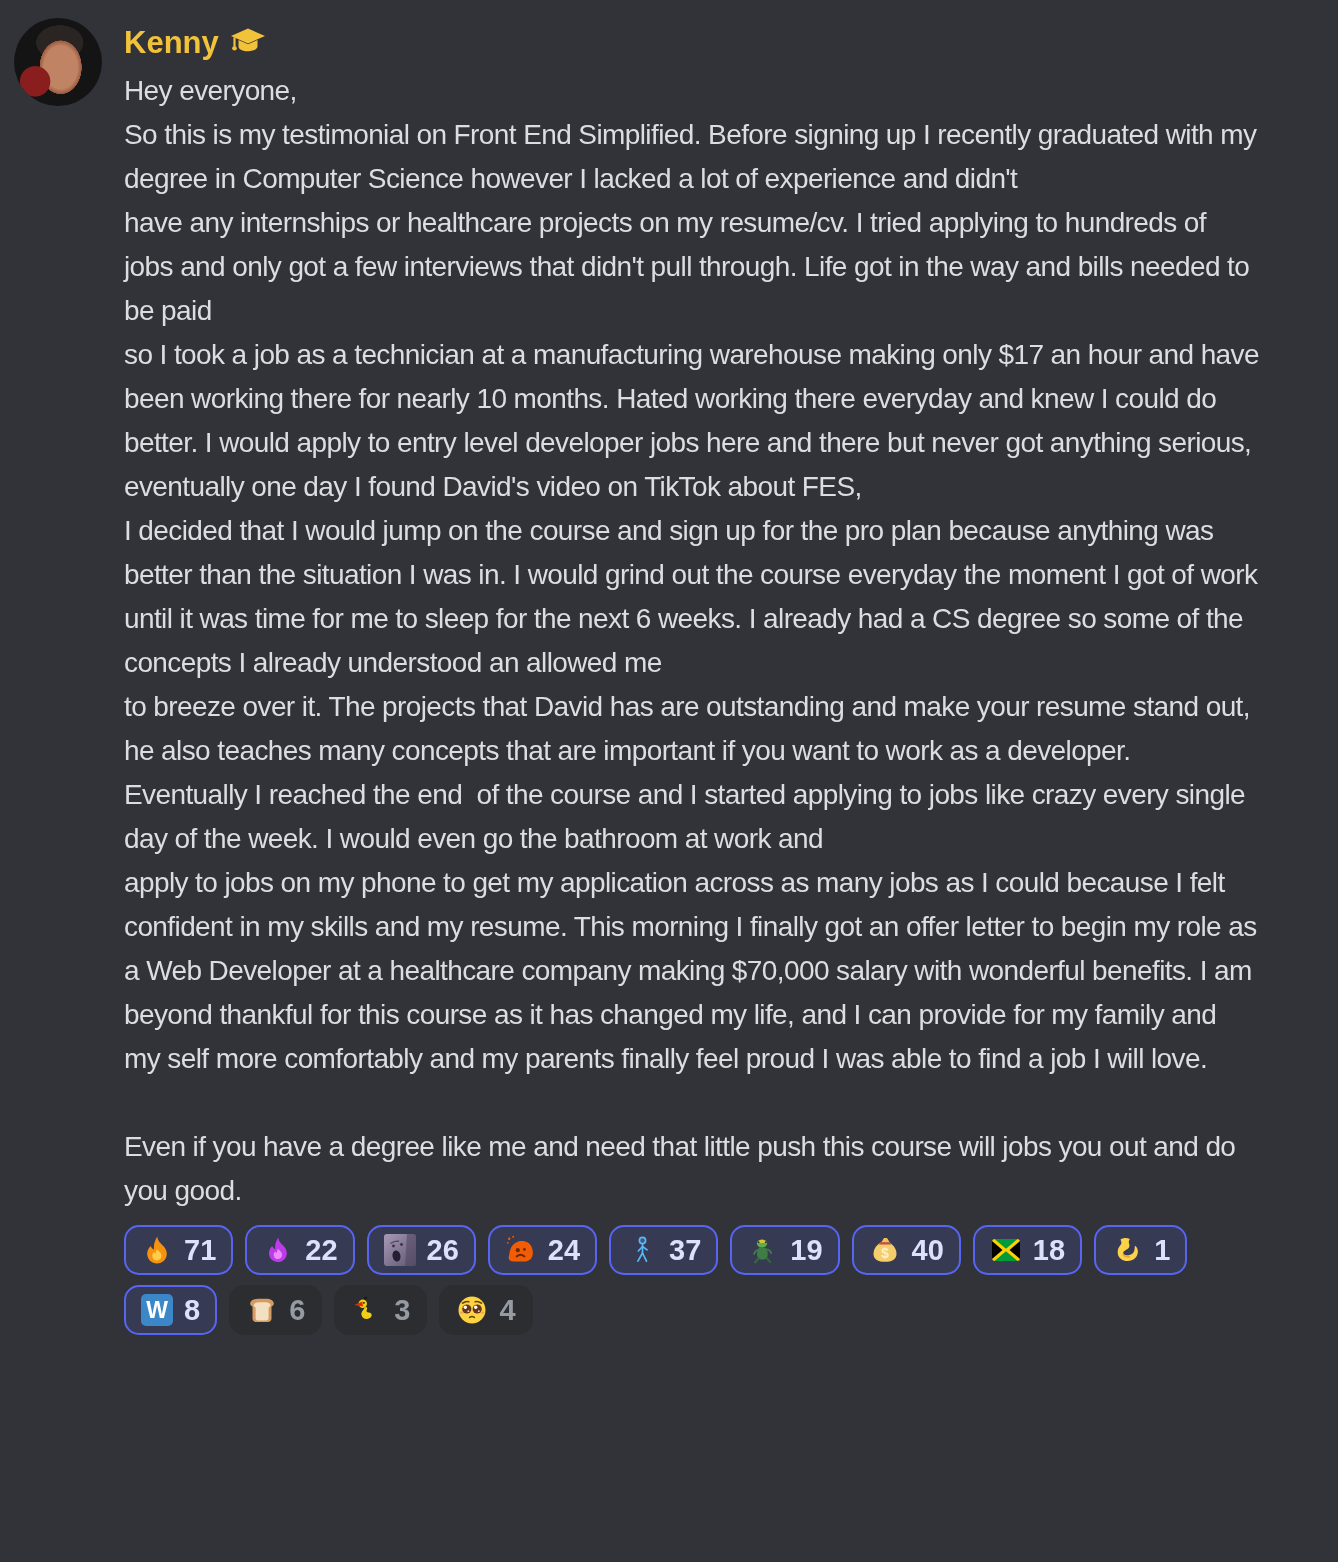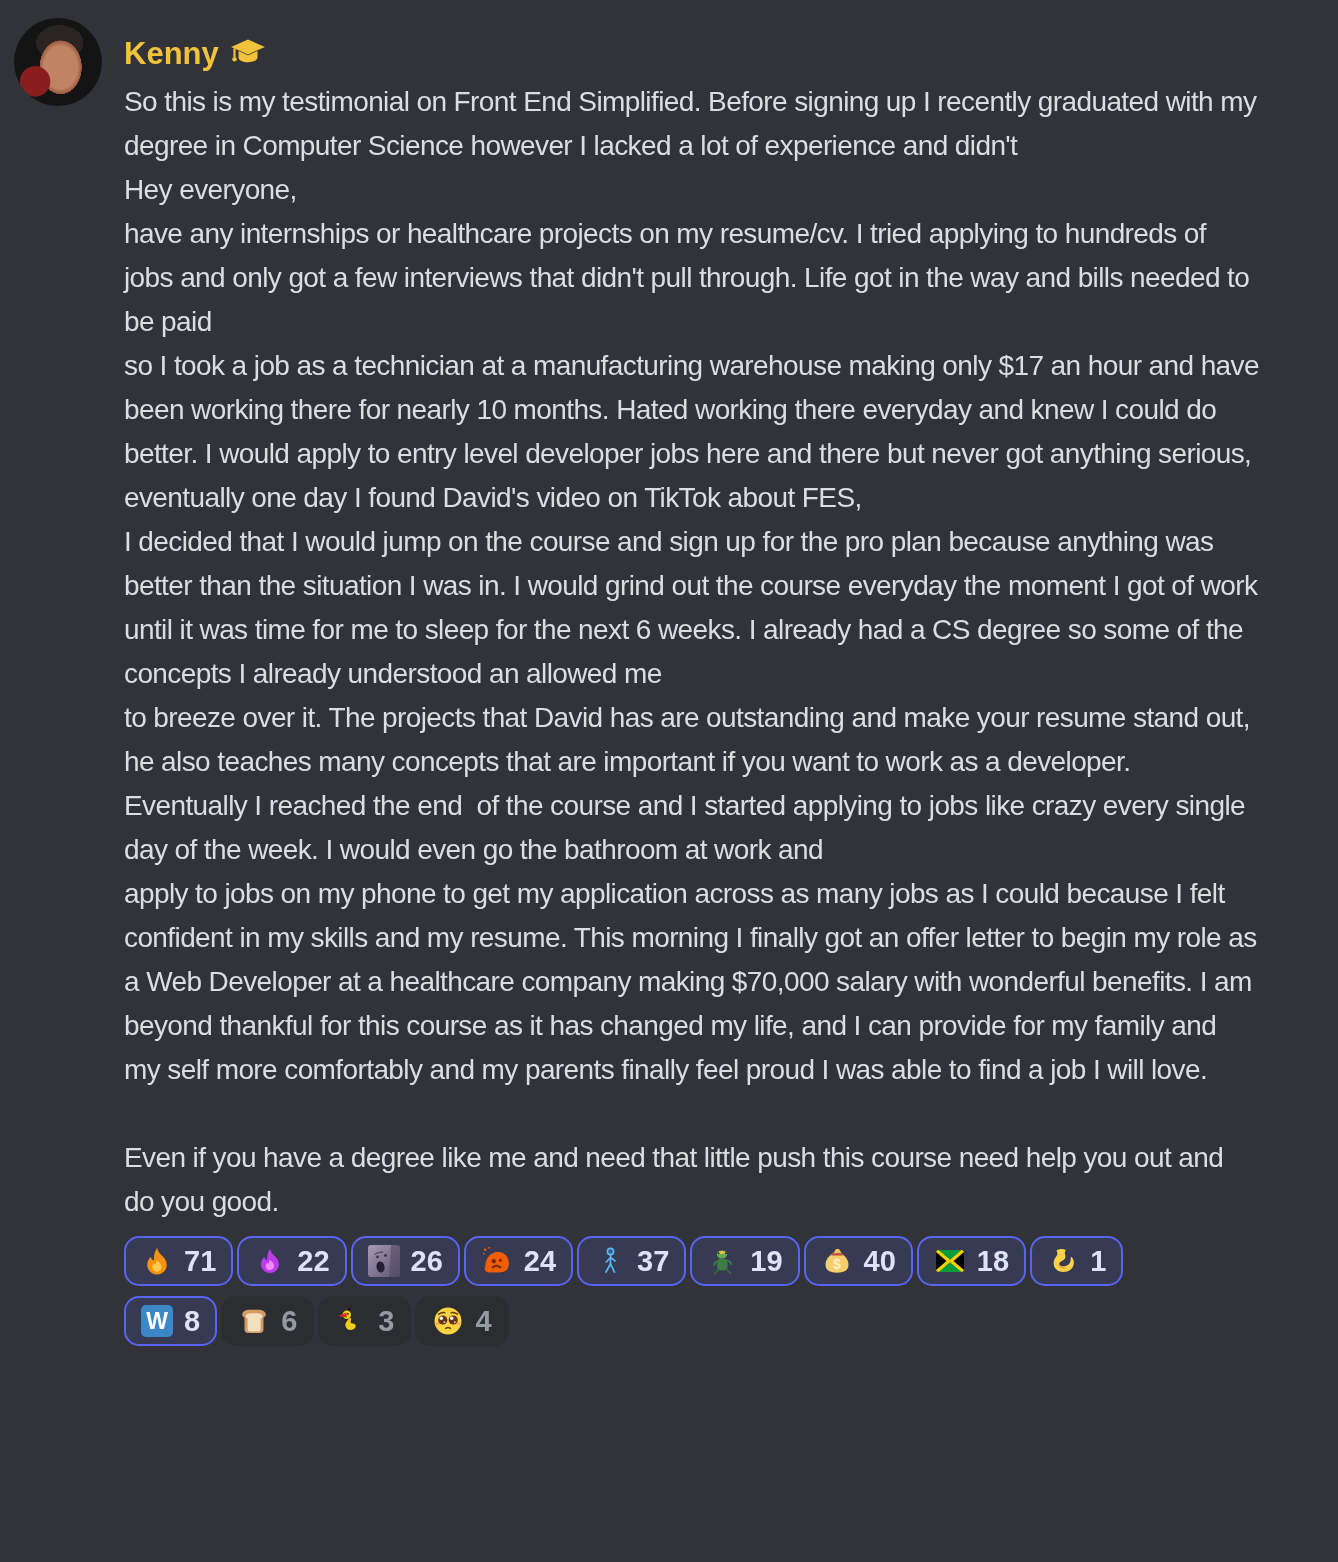--- a/index.html
+++ b/index.html
@@ -13,27 +13,27 @@
   .message{position:absolute;left:0;top:0;width:1338px;box-sizing:border-box;padding:18px 48px 0 124px;}
   .avatar{
     position:absolute;left:14px;top:18px;width:88px;height:88px;border-radius:50%;
     cursor:pointer;overflow:hidden;
     background:
       radial-gradient(circle at 24% 72%, #8a1d1d 0 16%, rgba(138,29,29,0) 17%),
       radial-gradient(ellipse 33% 42% at 53% 56%, #c08363 0 58%, #9a5a40 72%, rgba(154,90,64,0) 73%),
       radial-gradient(ellipse 38% 28% at 52% 28%, #2a2522 0 70%, rgba(42,37,34,0) 71%),
       #141415;
   }
-  .header{display:flex;align-items:center;gap:10px;height:40px;margin-top:16px;}
+  .header{display:flex;align-items:center;gap:10px;height:40px;margin-top:5px;}
   .username{font-size:31px;font-weight:700;color:#f2c23a;line-height:40px;cursor:pointer;}
   .role-icon{display:flex;align-items:center;}
   .msg-text{margin-top:6px;font-size:28px;line-height:44px;letter-spacing:-0.6px;color:#dbdee1;max-width:1135px;}
   .para{white-space:pre-wrap;min-height:44px;}
   .reactions{margin-top:12px;display:flex;flex-direction:column;gap:10px;}
-  .rrow{display:flex;gap:4px;}
+  .rrow{display:flex;gap:12px;}
   .pill{
     display:flex;align-items:center;gap:11px;height:50px;padding:0 15px;
     border-radius:15px;box-sizing:border-box;cursor:pointer;
     border:2px solid transparent;background:#2b2d31;
   }
   .pill.reacted{border-color:#5865f2;background:rgba(88,101,242,0.15);}
   .pill .cnt{font-size:29px;font-weight:700;color:#959ba3;}
   .pill.reacted .cnt{color:#dee1fc;}
   .emo{width:32px;height:32px;display:block;flex:0 0 32px;}
   .w-emoji{width:32px;height:32px;border-radius:5px;background:#3c87c8;color:#fff;
@@ -51,29 +51,29 @@
       <svg width="38" height="34" viewBox="0 0 38 34">
         <path d="M19 2.5L36 10 19 17.5 2 10z" fill="#f2c23a"></path>
         <path d="M9.5 14v6.4c0 2.7 4.3 4.8 9.5 4.8s9.5-2.1 9.5-4.8V14L19 18.2z" fill="#f2c23a"></path>
         <path d="M5.5 11.5v8.5" stroke="#f2c23a" stroke-width="2.2" fill="none"></path>
         <circle cx="5.5" cy="22.3" r="2.3" fill="#f2c23a"></circle>
       </svg>
     </span>
   </div>
 
   <div class="msg-text">
+    <div class="para">Hey everyone,</div>
     <div class="para">So this is my testimonial on Front End Simplified. Before signing up I recently graduated with my degree in Computer Science however I lacked a lot of experience and didn't</div>
-    <div class="para">Hey everyone,</div>
     <div class="para">have any internships or healthcare projects on my resume/cv. I tried applying to hundreds of jobs and only got a few interviews that didn't pull through. Life got in the way and bills needed to be paid</div>
     <div class="para">so I took a job as a technician at a manufacturing warehouse making only $17 an hour and have been working there for nearly 10 months. Hated working there everyday and knew I could do better. I would apply to entry level developer jobs here and there but never got anything serious, eventually one day I found David's video on TikTok about FES,</div>
     <div class="para">I decided that I would jump on the course and sign up for the pro plan because anything was better than the situation I was in. I would grind out the course everyday the moment I got of work until it was time for me to sleep for the next 6 weeks. I already had a CS degree so some of the concepts I already understood an allowed me</div>
     <div class="para">to breeze over it. The projects that David has are outstanding and make your resume stand out, he also teaches many concepts that are important if you want to work as a developer. Eventually I reached the end  of the course and I started applying to jobs like crazy every single day of the week. I would even go the bathroom at work and</div>
     <div class="para">apply to jobs on my phone to get my application across as many jobs as I could because I felt confident in my skills and my resume. This morning I finally got an offer letter to begin my role as a Web Developer at a healthcare company making $70,000 salary with wonderful benefits. I am beyond thankful for this course as it has changed my life, and I can provide for my family and my self more comfortably and my parents finally feel proud I was able to find a job I will love.</div>
     <div class="para"></div>
-    <div class="para">Even if you have a degree like me and need that little push this course need help you out and do you good.</div>
+    <div class="para">Even if you have a degree like me and need that little push this course will jobs you out and do you good.</div>
   </div>
 
   <div class="reactions">
     <div class="rrow">
 
       <div class="pill reacted">
         <svg class="emo" viewBox="0 0 32 32">
           <path d="M16.2 2.5c.6 4.4 3.1 6.4 5.6 8.9 2.4 2.4 4 5.1 4 8.4 0 5.5-4.4 9.7-9.8 9.7S6.2 25.2 6.2 19.8c0-2.9 1.5-5.9 3.4-7.9.9 1.9 1.9 2.7 3.4 3.6-.5-5.9 1.2-9.2 3.2-13z" fill="#f5930f"></path>
           <path d="M16.1 15.2c1.7 2.3 4.4 3.4 4.4 6.6 0 2.7-2 4.7-4.6 4.7s-4.6-2-4.6-4.6c0-1.5.7-2.8 1.7-3.8.5.8 1 1.2 1.8 1.7-.2-1.9.5-3.3 1.3-4.6z" fill="#ffcc4d"></path>
         </svg>

